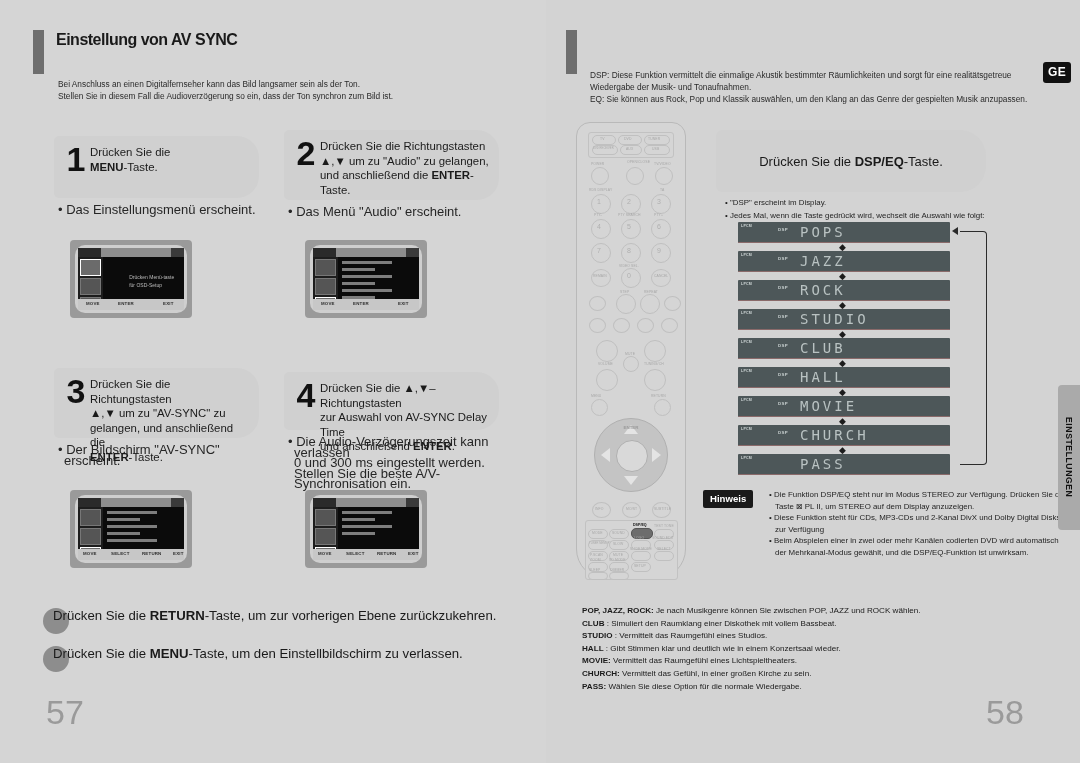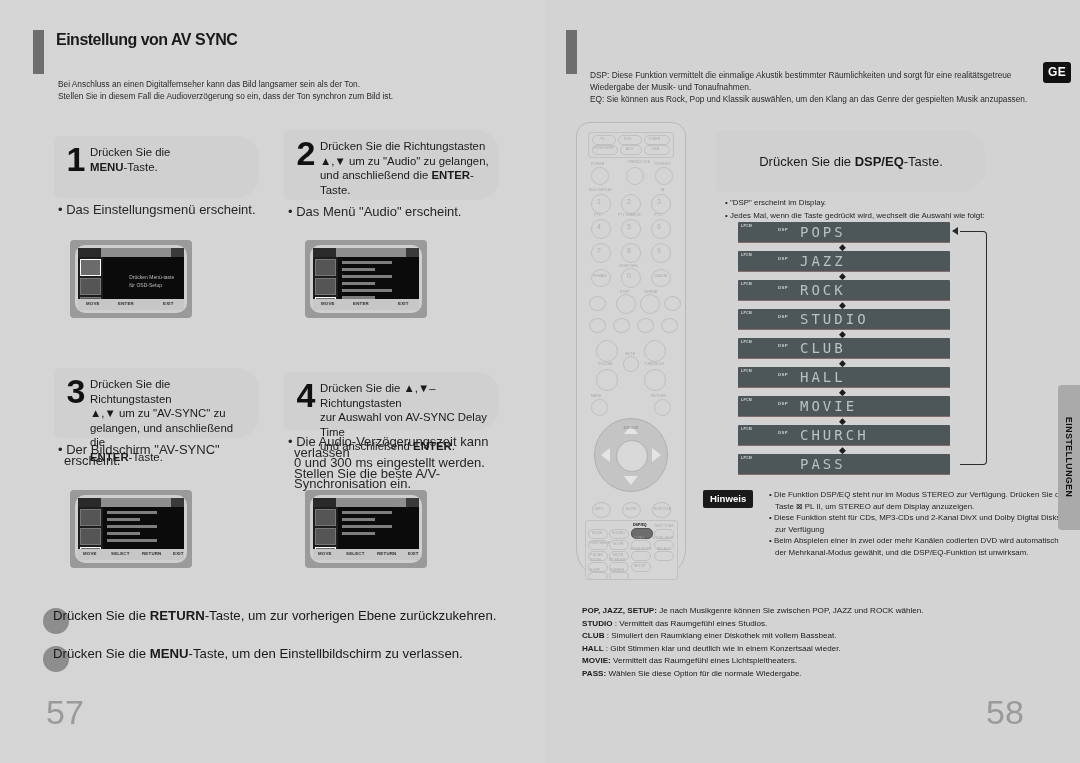--- a/index.html
+++ b/index.html
@@ -419,25 +419,26 @@
   <div class="loop-head" style="left:406px;top:227px;"></div>
 
   <div class="hinweis" style="left:157px;top:490px;">Hinweis</div>
   <div class="hinweis-body" style="left:222px;top:489px;width:300px;">
     <span class="b">• <span>Die Funktion DSP/EQ steht nur im Modus STEREO zur Verfügung. Drücken Sie die Taste ⊠ PL II, um STEREO auf dem Display anzuzeigen.</span></span>
     <span class="b">• <span>Diese Funktion steht für CDs, MP3-CDs und 2-Kanal DivX und Dolby Digital Disks zur Verfügung</span></span>
     <span class="b">• <span>Beim Abspielen einer in zwei oder mehr Kanälen codierten DVD wird automatisch der Mehrkanal-Modus gewählt, und die DSP/EQ-Funktion ist unwirksam.</span></span>
   </div>
 
   <div class="gloss" style="left:36px;top:605px;width:480px;">
-    <div><b>POP, JAZZ, SETUP:</b> <span>Je nach Musikgenre können Sie zwischen POP, JAZZ und ROCK wählen.</span></div>
+    <div><b>POP, JAZZ, ROCK:</b> <span>Je nach Musikgenre können Sie zwischen POP, JAZZ und ROCK wählen.</span></div>
+    <div><b>CLUB</b> <span>: Simuliert den Raumklang einer Diskothek mit vollem Bassbeat.</span></div>
     <div><b>STUDIO</b> <span>: Vermittelt das Raumgefühl eines Studios.</span></div>
-    <div><b>CLUB</b> <span>: Simuliert den Raumklang einer Diskothek mit vollem Bassbeat.</span></div>
     <div><b>HALL</b> <span>: Gibt Stimmen klar und deutlich wie in einem Konzertsaal wieder.</span></div>
     <div><b>MOVIE:</b> <span>Vermittelt das Raumgefühl eines Lichtspieltheaters.</span></div>
+    <div><b>CHURCH:</b> <span>Vermittelt das Gefühl, in einer großen Kirche zu sein.</span></div>
     <div><b>PASS:</b> <span>Wählen Sie diese Option für die normale Wiedergabe.</span></div>
   </div>
 
   <div class="pagenum" style="left:440px;top:693px;">58</div>
 
   <div class="sidetab" style="top:385px;height:145px;">
     <span>EINSTELLUNGEN</span>
   </div>
 
   <div class="remote" style="left:30px;top:122px;">

